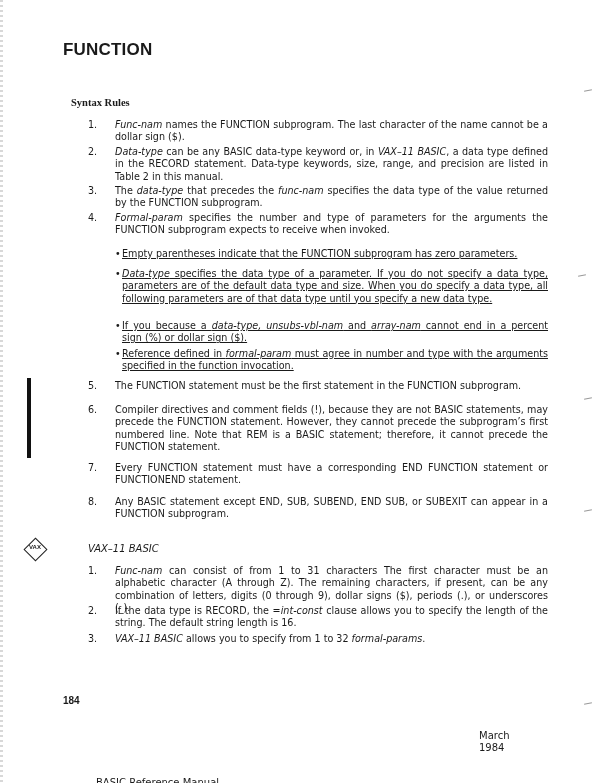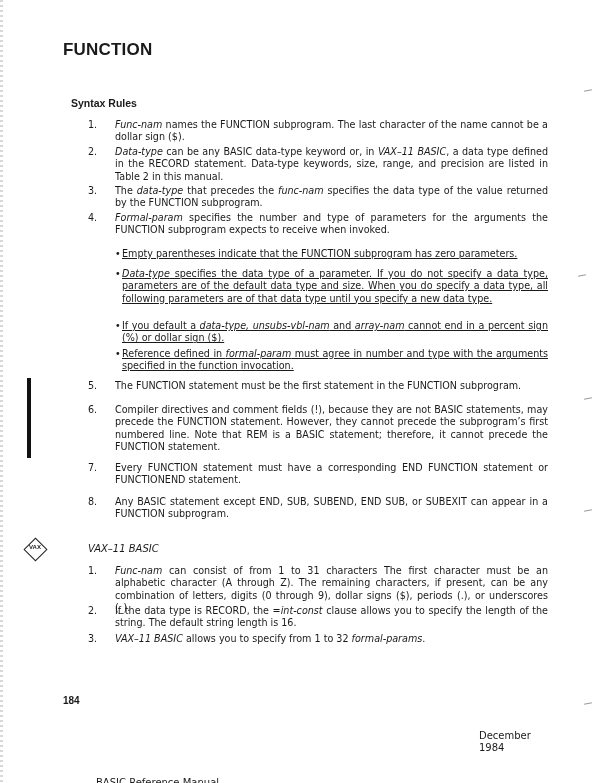--- a/index.html
+++ b/index.html
@@ -3,21 +3,21 @@
   <meta charset="utf-8">
   <style>
     html, body { margin:0; padding:0; background:#ffffff; }
     body { width:604px; height:783px; position:relative; overflow:hidden;
            font-family:"DejaVu Sans", sans-serif; color:#1a1a1a; }
     .page { position:absolute; left:0; top:0; width:524px; height:783px; }
     .left-edge { position:absolute; left:0; top:0; width:3px; height:783px;
                  background:repeating-linear-gradient(to bottom,#d8d8d8 0 2px,#ffffff 2px 5px); }
     .title { position:absolute; left:63px; top:40px; font-family:"Liberation Sans", sans-serif;
              font-weight:bold; font-size:17px; letter-spacing:0.2px; }
-    .section { position:absolute; left:63px; top:97px; font-family:Liberation Sans, sans-serif;
+    .section { position:absolute; left:63px; top:97px; font-family:Liberation Serif, serif;
                font-weight:bold; font-size:10.5px;padding-left:8px; }
     .body-text { font-family:"DejaVu Sans", sans-serif; font-size:9.6px; line-height:12.3px; }
     .item { position:absolute; left:88px; width:460px; }
     .item .num { position:absolute; left:0; top:0; width:22px; }
     .item .txt { position:absolute; left:27px; width:433px; text-align:justify; }
     .bullet { position:absolute; left:115px; width:433px; }
     .bullet .dot { position:absolute; left:0; top:0; }
     .bullet .txt { position:absolute; left:7px; width:426px; text-align:justify;text-decoration:underline; }
     em { font-style:italic; }
     .change-bar { position:absolute; left:27px; top:378px; width:4px; height:80px; background:#111; }
@@ -62,21 +62,21 @@
   <div class="bullet body-text" style="top:248px;">
     <span class="dot">•</span>
     <span class="txt"><span>Empty parentheses indicate that the FUNCTION subprogram has zero parameters.</span></span>
   </div>
   <div class="bullet body-text" style="top:268px;">
     <span class="dot">•</span>
     <span class="txt"><em>Data-type</em><span> specifies the data type of a parameter. If you do not specify a data type, parameters are of the default data type and size. When you do specify a data type, all following parameters are of that data type until you specify a new data type.</span></span>
   </div>
   <div class="bullet body-text" style="top:320px;">
     <span class="dot">•</span>
-    <span class="txt"><span>If you default a </span><em>data-type, unsubs-vbl-nam</em><span> and </span><em>array-nam</em><span> cannot end in a percent sign (%) or dollar sign ($).</span></span>
+    <span class="txt"><span>If you because a </span><em>data-type, unsubs-vbl-nam</em><span> and </span><em>array-nam</em><span> cannot end in a percent sign (%) or dollar sign ($).</span></span>
   </div>
   <div class="bullet body-text" style="top:348px;">
     <span class="dot">•</span>
     <span class="txt"><span>Reference defined in </span><em>formal-param</em><span> must agree in number and type with the arguments specified in the function invocation.</span></span>
   </div>
 
   <div class="item body-text" style="top:380px;">
     <span class="num">5.</span>
     <span class="txt"><span>The FUNCTION statement must be the first statement in the FUNCTION subprogram.</span></span>
   </div>
@@ -115,14 +115,14 @@
   </div>
 
   <div class="tick" style="left:584px;top:90px;"></div>
   <div class="tick" style="left:578px;top:275px;"></div>
   <div class="tick" style="left:584px;top:398px;"></div>
   <div class="tick" style="left:584px;top:510px;"></div>
   <div class="tick" style="left:584px;top:703px;"></div>
 
   <div class="footer-page">184</div>
   <div class="footer-title body-text">BASIC Reference Manual</div>
-  <div class="footer-date body-text">December 1984</div>
+  <div class="footer-date body-text">March 1984</div>
 </div>
 
 </body></html>

